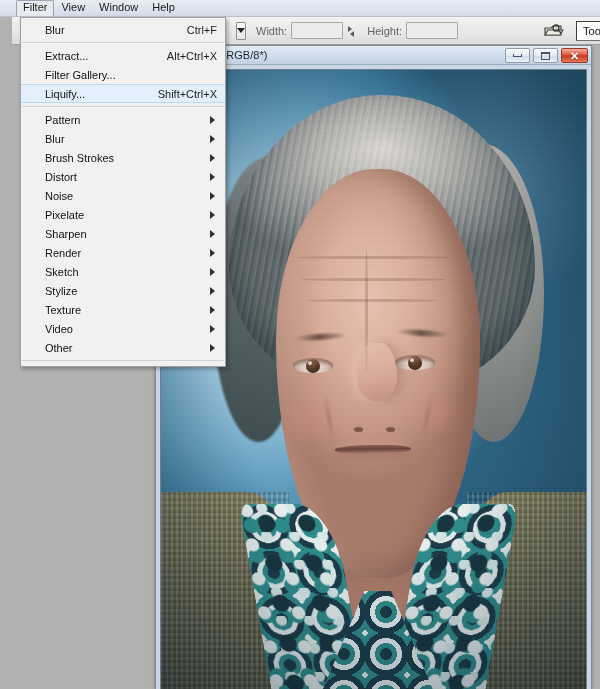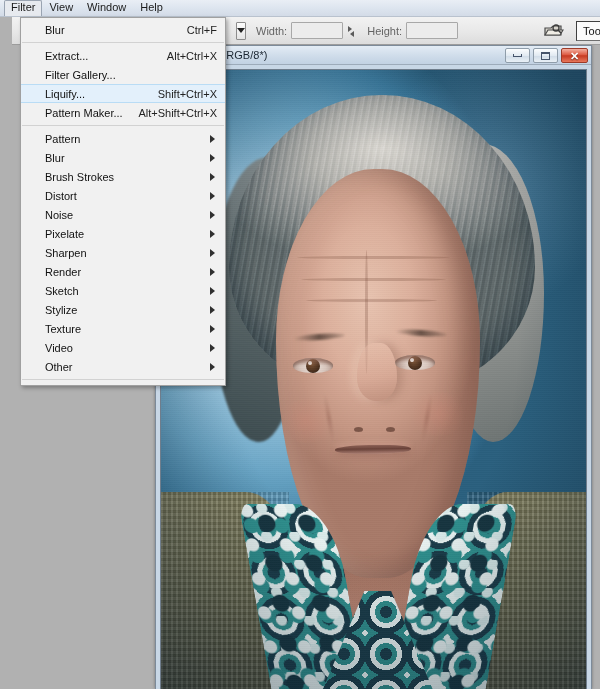--- a/index.html
+++ b/index.html
@@ -19,21 +19,21 @@
     overflow: hidden;
   }
 
   
   #menubar {
     position: absolute; top: 0; left: 0;
     width: 600px; height: 17px;
     background: linear-gradient(to bottom, #e9eef5 0%, #dde5ef 50%, #d3dbe7 100%);
     border-bottom: 1px solid #b9c2ce;
     display: flex; align-items: flex-end;
-    padding-left: 4px;
+    padding-left: 16px;
     z-index: 50;
   }
   .menubar-item {
     font-size: 11px;
     color: #1a1a1a;
     padding: 1px 7px 2px 7px;
     line-height: 13px;
     white-space: nowrap;
     cursor: default;
   }
@@ -531,24 +531,20 @@
         <span class="lbl">Extract...</span>
         <span class="sc">Alt+Ctrl+X</span>
       </div>
       <div class="mi">
         <span class="lbl">Filter Gallery...</span>
       </div>
       <div class="mi selected">
         <span class="lbl">Liquify...</span>
         <span class="sc">Shift+Ctrl+X</span>
       </div>
-      <div class="mi">
-        <span class="lbl">Pattern Maker...</span>
-        <span class="sc">Alt+Shift+Ctrl+X</span>
-      </div>
       <div class="msep"></div>
       <div class="mi">
         <span class="lbl">Pattern</span>
         <span class="arrow"></span>
       </div>
       <div class="mi">
         <span class="lbl">Blur</span>
         <span class="arrow"></span>
       </div>
       <div class="mi">

